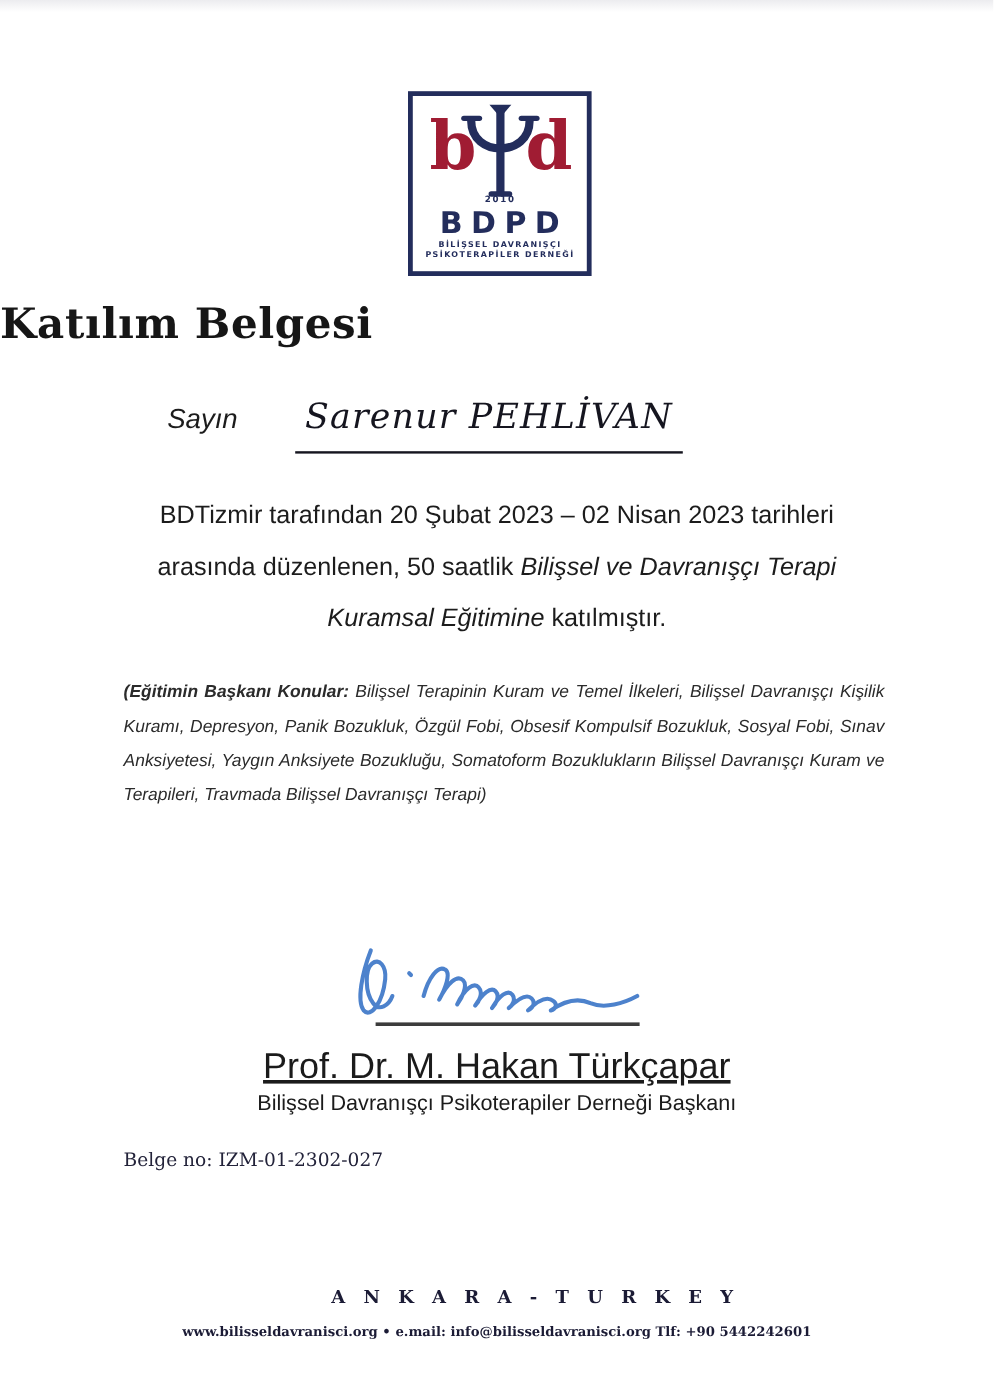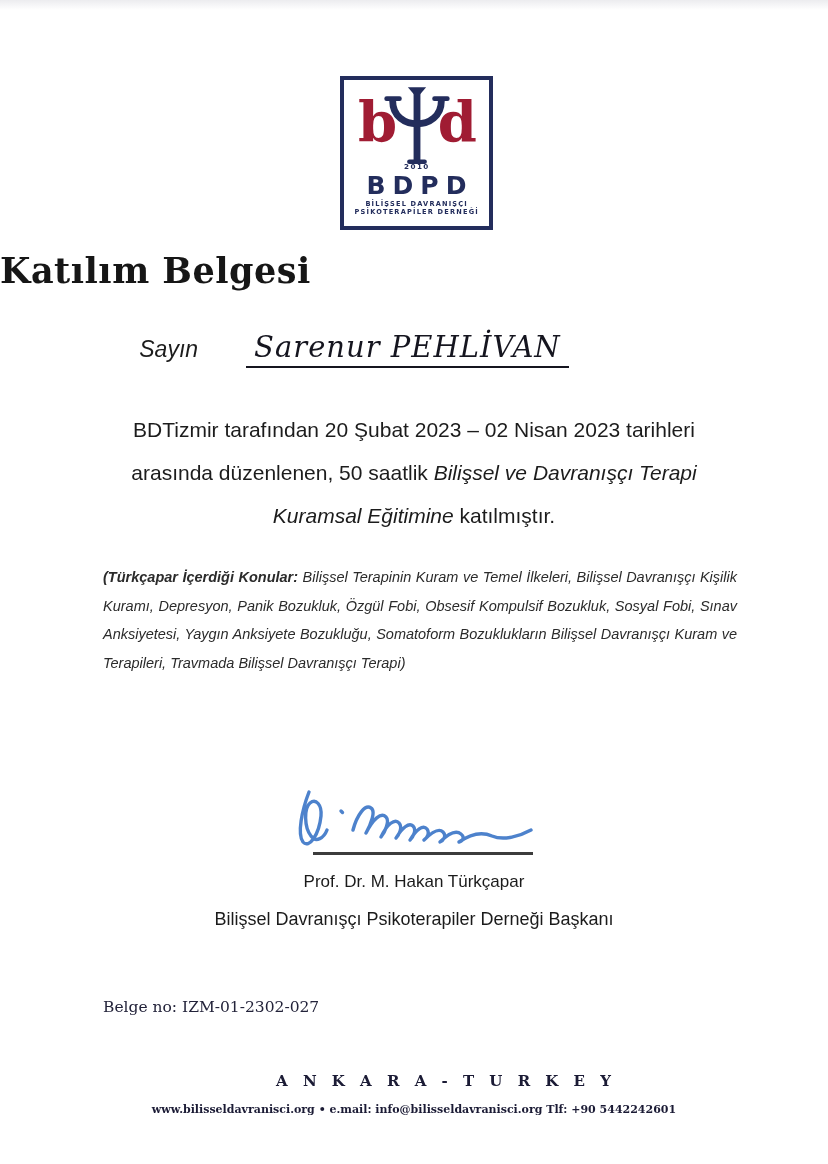--- a/index.html
+++ b/index.html
@@ -58,50 +58,50 @@
   }
   
   .recipient-row{
     position:absolute;top:330px;left:0;width:708px;
     display:flex;justify-content:center;align-items:baseline;gap:48px;text-align:center;
   }
   .salutation{font-style:italic;font-size:23px;color:#1c1c1c;}
   .recipient-name{
     font-family:"DejaVu Serif",serif;font-style:italic;
     font-size:29px;letter-spacing:1px;color:#15151f;
-    border-bottom:2px solid #15151f;padding:0 8px 2px 8px;
+    border-bottom:2px solid #15151f;padding:0 8px 12px 8px;
   }
   
   .body-par{
     position:absolute;top:408px;left:94px;width:640px;
     text-align:center;font-size:21px;line-height:43px;color:#1c1c1c;
   }
   .body-par .it{font-style:italic;}
   
   .topics{
     position:absolute;top:563px;left:103px;width:634px;
     font-size:14.5px;line-height:28.5px;font-style:italic;
     text-align:justify;color:#2b2b2b;
   }
   .topics .label{font-weight:bold;}
   
   .signature-svg{position:absolute;left:50%;top:784px;transform:translateX(-50%);}
   .signature-line{position:absolute;left:313px;top:852px;width:220px;height:3px;background:#3c3c3c;}
   .signer-name{
     position:absolute;top:872px;left:0;width:828px;text-align:center;
-    font-size:17px;color:#1b1b1b;
+    font-size:30px;color:#1b1b1b;text-decoration:underline;
   }
   .signer-title{
     position:absolute;top:909px;left:0;width:828px;text-align:center;
     font-size:18px;color:#1b1b1b;
   }
   
   .doc-no{
     position:absolute;top:958px;left:103px;
-    font-family:"DejaVu Serif",serif;font-size:15.5px;color:#23233a;margin-top:40px;
+    font-family:"DejaVu Serif",serif;font-size:15.5px;color:#23233a;
   }
   
   .footer-line{position:absolute;left:0;width:828px;text-align:center;
     font-family:"DejaVu Serif",serif;color:#1b1b35;font-weight:600;}
   .footer-addr1{top:1040px;font-size:15px;letter-spacing:0.3px;}
   .footer-addr2{top:1072px;font-size:15px;letter-spacing:5px;padding-left:32px;}
   .footer-contact{top:1103px;font-size:11px;}
 </style>
 </head>
 <body>
@@ -139,21 +139,21 @@
     <span class="recipient-name">Sarenur PEHLİVAN</span>
   </div>
 
   <div class="body-par">
     <div><span>BDTizmir tarafından 20 Şubat 2023 – 02 Nisan 2023 tarihleri</span><span class="it"></span><span></span></div>
     <div><span>arasında düzenlenen, 50 saatlik </span><span class="it">Bilişsel ve Davranışçı Terapi</span><span></span></div>
     <div><span></span><span class="it">Kuramsal Eğitimine</span><span> katılmıştır.</span></div>
   </div>
 
   <div class="topics">
-    <span class="label">(Türkçapar İçerdiği Konular:</span><span> Bilişsel Terapinin Kuram ve Temel İlkeleri, Bilişsel Davranışçı Kişilik Kuramı, Depresyon, Panik Bozukluk, Özgül Fobi, Obsesif Kompulsif Bozukluk, Sosyal Fobi, Sınav Anksiyetesi, Yaygın Anksiyete Bozukluğu, Somatoform Bozuklukların Bilişsel Davranışçı Kuram ve Terapileri, Travmada Bilişsel Davranışçı Terapi)</span>
+    <span class="label">(Eğitimin Başkanı Konular:</span><span> Bilişsel Terapinin Kuram ve Temel İlkeleri, Bilişsel Davranışçı Kişilik Kuramı, Depresyon, Panik Bozukluk, Özgül Fobi, Obsesif Kompulsif Bozukluk, Sosyal Fobi, Sınav Anksiyetesi, Yaygın Anksiyete Bozukluğu, Somatoform Bozuklukların Bilişsel Davranışçı Kuram ve Terapileri, Travmada Bilişsel Davranışçı Terapi)</span>
   </div>
 
   <svg class="signature-svg" width="250" height="70" viewBox="0 0 250 70">
     <g stroke="#4d82cc" fill="none" stroke-width="3.4" stroke-linecap="round" stroke-linejoin="round">
       <path d="M20 8 C13 26 8 50 14 58 C20 65 30 51 32 32 C33 21 27 14 21 19 C15 24 15 43 22 52 C27 59 35 54 38 46"></path>
       <path d="M52 27 l1.5 1.5"></path>
       <path d="M64 46 C68 31 76 20 82 24 C87 27 82 40 77 49 C84 35 92 28 97 33 C101 37 96 48 92 53 C98 40 106 34 110 39 C114 43 110 51 107 54 C113 44 120 38 124 42 C128 46 124 53 121 56 C127 46 134 40 138 45 C141 49 138 54 135 56 C143 48 150 44 154 48 C158 52 154 57 151 58 C159 50 167 46 172 50 C176 53 174 57 170 58 C180 51 192 47 203 52 C215 57 231 52 242 46"></path>
     </g>
   </svg>
   <div class="signature-line"></div>

